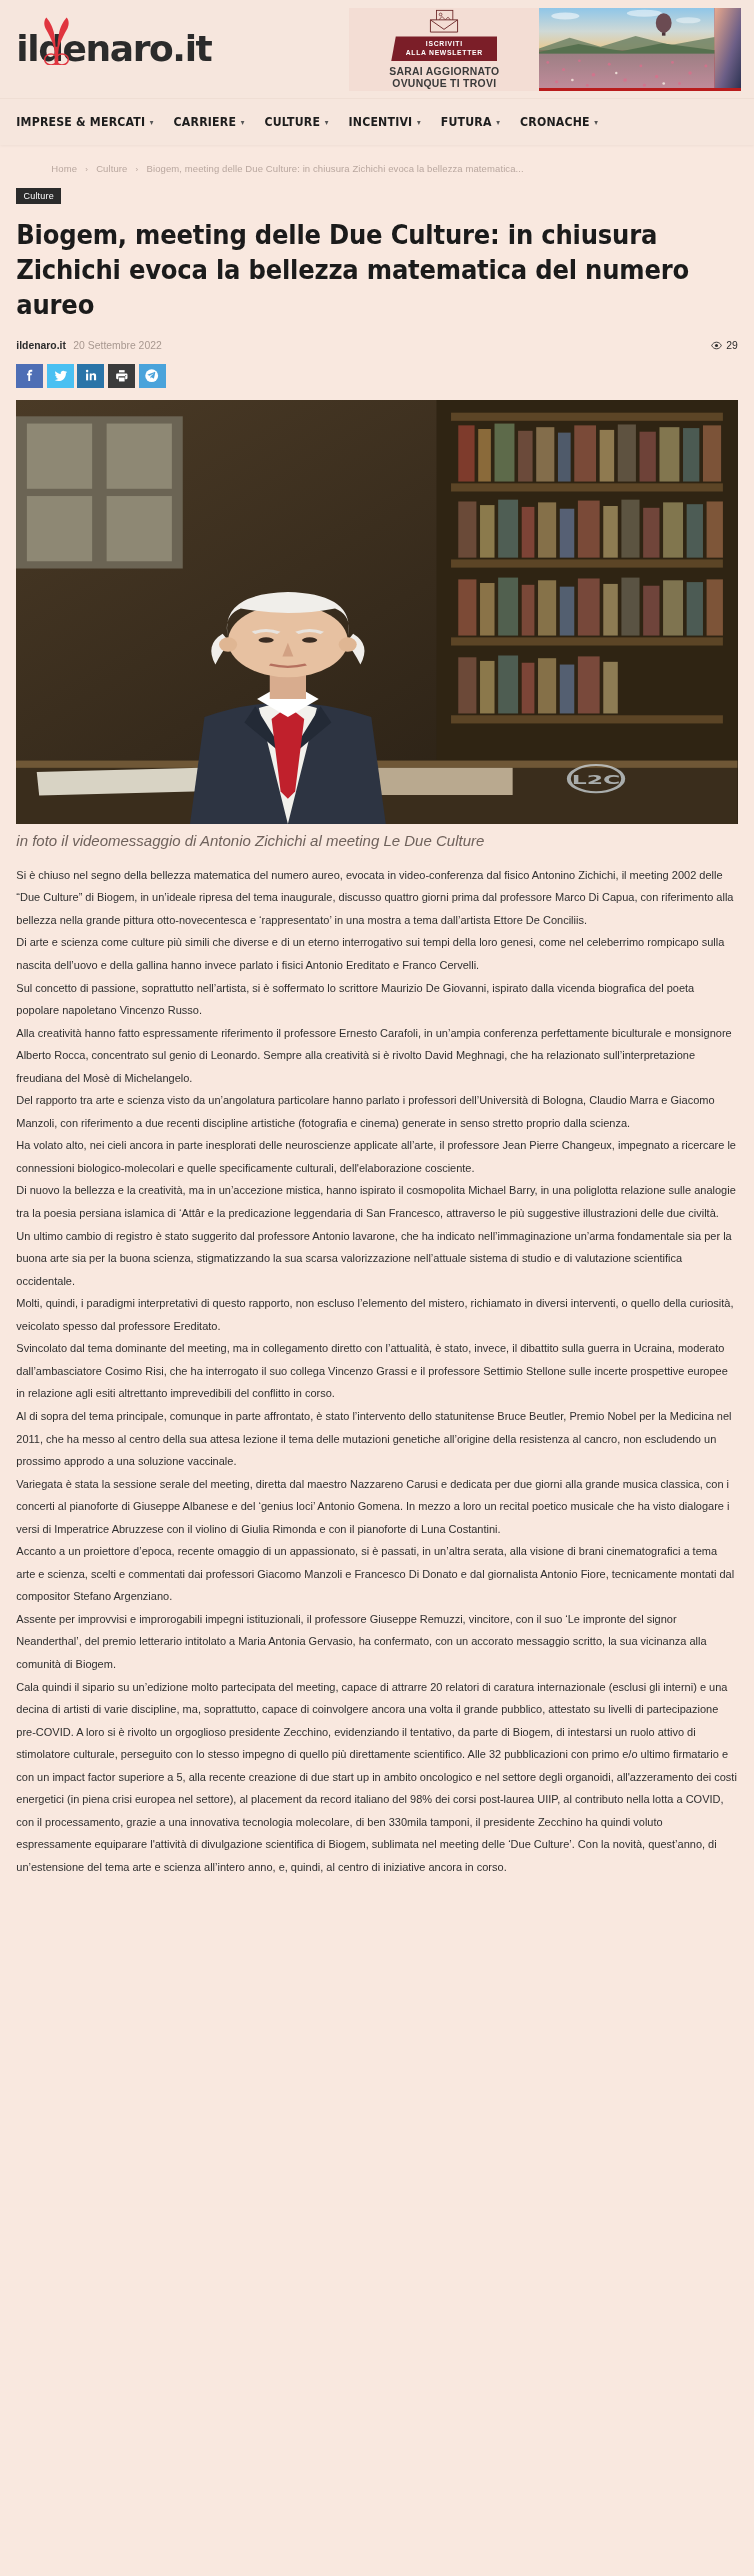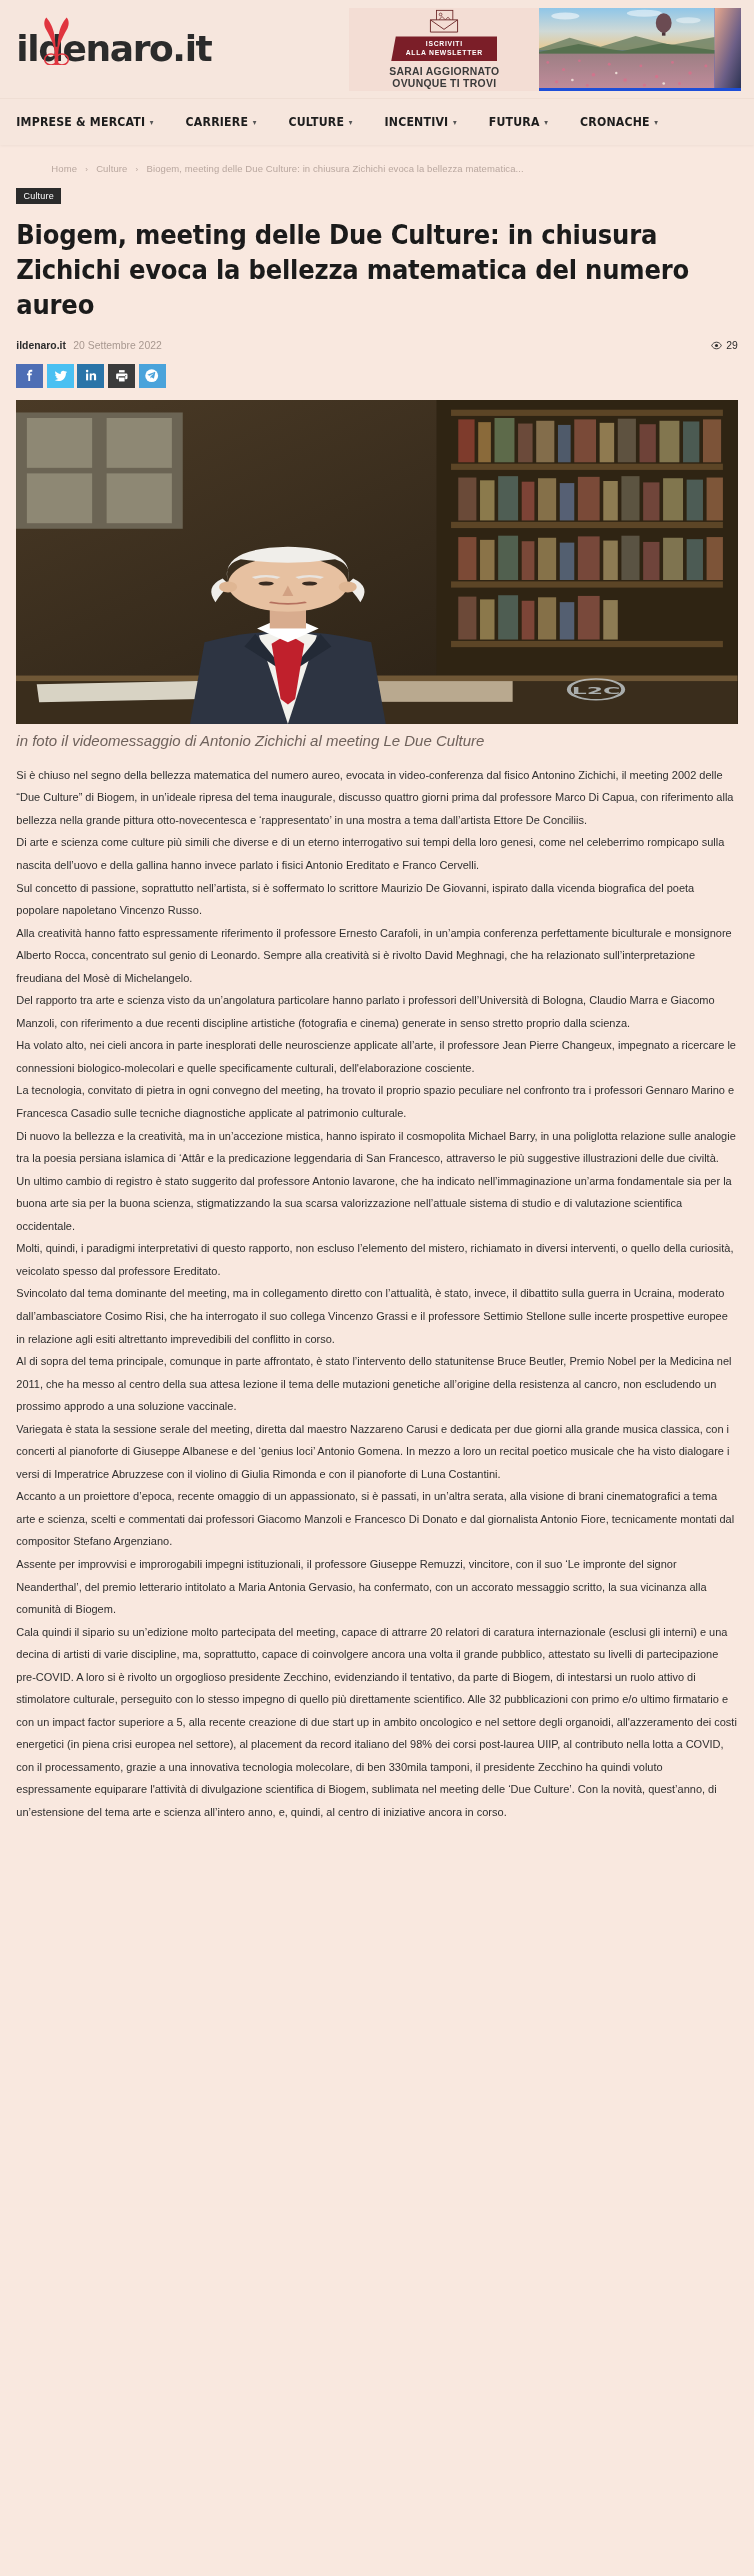--- a/index.html
+++ b/index.html
@@ -45,21 +45,21 @@
     width: 31px;
     height: 53px;
   }
 
   
   .banner {
     width: 392px;
     height: 83px;
     display:flex;
     overflow:hidden;
-    background: #1d4ed8;
+    background: #b91c1c;
   }
   .banner-left {
     width: 190px;
     background: #f3ddd4;
     display:flex;
     flex-direction:column;
     align-items:center;
     justify-content:center;
     padding-top:1.8px;
   }
@@ -88,21 +88,21 @@
   .banner-photo { position:absolute; inset:0; }
 
   
   .nav-bar {
     background:#f6e6dd;
     border-top: 0.9px solid #efded4;
     height: 47px;
     display:flex;
     align-items:center;
     padding: 0 16.3px;
-    gap: 12px;
+    gap: 0;
     box-shadow: 0 1.8px 2.7px rgba(0,0,0,0.045);
   }
   .nav-item {
     display:flex;
     align-items:center;
     gap:4.5px;
     font-family:"DejaVu Sans Condensed","Liberation Sans",sans-serif;
     font-size:12.2px;
     font-weight:bold;
     letter-spacing:0.2px;
@@ -173,21 +173,21 @@
   .sb-tw { background:#4ac0f2; }
   .sb-li { background:#2a74a8; }
   .sb-pr { background:#3b3b3b; }
   .sb-tg { background:#4aa3db; }
   .share-btn svg { display:block; }
 
   
   .figure { margin: 12.7px 16.3px 0 16.3px; }
   .featured {
     width: 100%;
-    height: 324px;
+    height: 424px;
     position:relative;
     overflow:hidden;
     background:#2c2418;
   }
   .fig-caption {
     margin: 8.1px 0 0 0;
     font-size:15px;
     font-style:italic;
     color:#6f625c;
   }
@@ -523,21 +523,20 @@
   <figcaption class="fig-caption">in foto il videomessaggio di Antonio Zichichi al meeting Le Due Culture</figcaption>
 </figure>
 
 <div class="article-body">
   <p>Si è chiuso nel segno della bellezza matematica del numero aureo, evocata in video-conferenza dal fisico Antonino Zichichi, il meeting 2002 delle “Due Culture” di Biogem, in un’ideale ripresa del tema inaugurale, discusso quattro giorni prima dal professore Marco Di Capua, con riferimento alla bellezza nella grande pittura otto-novecentesca e ‘rappresentato’ in una mostra a tema dall’artista Ettore De Conciliis.</p>
   <p>Di arte e scienza come culture più simili che diverse e di un eterno interrogativo sui tempi della loro genesi, come nel celeberrimo rompicapo sulla nascita dell’uovo e della gallina hanno invece parlato i fisici Antonio Ereditato e Franco Cervelli.</p>
   <p>Sul concetto di passione, soprattutto nell’artista, si è soffermato lo scrittore Maurizio De Giovanni, ispirato dalla vicenda biografica del poeta popolare napoletano Vincenzo Russo.</p>
   <p>Alla creatività hanno fatto espressamente riferimento il professore Ernesto Carafoli, in un’ampia conferenza perfettamente biculturale e monsignore Alberto Rocca, concentrato sul genio di Leonardo. Sempre alla creatività si è rivolto David Meghnagi, che ha relazionato sull’interpretazione freudiana del Mosè di Michelangelo.</p>
   <p>Del rapporto tra arte e scienza visto da un’angolatura particolare hanno parlato i professori dell’Università di Bologna, Claudio Marra e Giacomo Manzoli, con riferimento a due recenti discipline artistiche (fotografia e cinema) generate in senso stretto proprio dalla scienza.</p>
   <p>Ha volato alto, nei cieli ancora in parte inesplorati delle neuroscienze applicate all’arte, il professore Jean Pierre Changeux, impegnato a ricercare le connessioni biologico-molecolari e quelle specificamente culturali, dell'elaborazione cosciente.</p>
-  <p>La tecnologia, convitato di pietra in ogni convegno del meeting, ha trovato il proprio spazio peculiare nel confronto tra i professori Gennaro Marino e Francesca Casadio sulle tecniche diagnostiche applicate al patrimonio culturale.</p>
   <p>Di nuovo la bellezza e la creatività, ma in un’accezione mistica, hanno ispirato il cosmopolita Michael Barry, in una poliglotta relazione sulle analogie tra la poesia persiana islamica di ‘Attâr e la predicazione leggendaria di San Francesco, attraverso le più suggestive illustrazioni delle due civiltà.</p>
   <p>Un ultimo cambio di registro è stato suggerito dal professore Antonio lavarone, che ha indicato nell’immaginazione un’arma fondamentale sia per la buona arte sia per la buona scienza, stigmatizzando la sua scarsa valorizzazione nell’attuale sistema di studio e di valutazione scientifica occidentale.</p>
   <p>Molti, quindi, i paradigmi interpretativi di questo rapporto, non escluso l’elemento del mistero, richiamato in diversi interventi, o quello della curiosità, veicolato spesso dal professore Ereditato.</p>
   <p>Svincolato dal tema dominante del meeting, ma in collegamento diretto con l’attualità, è stato, invece, il dibattito sulla guerra in Ucraina, moderato dall’ambasciatore Cosimo Risi, che ha interrogato il suo collega Vincenzo Grassi e il professore Settimio Stellone sulle incerte prospettive europee in relazione agli esiti altrettanto imprevedibili del conflitto in corso.</p>
   <p>Al di sopra del tema principale, comunque in parte affrontato, è stato l’intervento dello statunitense Bruce Beutler, Premio Nobel per la Medicina nel 2011, che ha messo al centro della sua attesa lezione il tema delle mutazioni genetiche all’origine della resistenza al cancro, non escludendo un prossimo approdo a una soluzione vaccinale.</p>
   <p>Variegata è stata la sessione serale del meeting, diretta dal maestro Nazzareno Carusi e dedicata per due giorni alla grande musica classica, con i concerti al pianoforte di Giuseppe Albanese e del ‘genius loci’ Antonio Gomena. In mezzo a loro un recital poetico musicale che ha visto dialogare i versi di Imperatrice Abruzzese con il violino di Giulia Rimonda e con il pianoforte di Luna Costantini.</p>
   <p>Accanto a un proiettore d’epoca, recente omaggio di un appassionato, si è passati, in un’altra serata, alla visione di brani cinematografici a tema arte e scienza, scelti e commentati dai professori Giacomo Manzoli e Francesco Di Donato e dal giornalista Antonio Fiore, tecnicamente montati dal compositor Stefano Argenziano.</p>
   <p>Assente per improvvisi e improrogabili impegni istituzionali, il professore Giuseppe Remuzzi, vincitore, con il suo ‘Le impronte del signor Neanderthal’, del premio letterario intitolato a Maria Antonia Gervasio, ha confermato, con un accorato messaggio scritto, la sua vicinanza alla comunità di Biogem.</p>
   <p>Cala quindi il sipario su un’edizione molto partecipata del meeting, capace di attrarre 20 relatori di caratura internazionale (esclusi gli interni) e una decina di artisti di varie discipline, ma, soprattutto, capace di coinvolgere ancora una volta il grande pubblico, attestato su livelli di partecipazione pre-COVID. A loro si è rivolto un orgoglioso presidente Zecchino, evidenziando il tentativo, da parte di Biogem, di intestarsi un ruolo attivo di stimolatore culturale, perseguito con lo stesso impegno di quello più direttamente scientifico. Alle 32 pubblicazioni con primo e/o ultimo firmatario e con un impact factor superiore a 5, alla recente creazione di due start up in ambito oncologico e nel settore degli organoidi, all'azzeramento dei costi energetici (in piena crisi europea nel settore), al placement da record italiano del 98% dei corsi post-laurea UIIP, al contributo nella lotta a COVID, con il processamento, grazie a una innovativa tecnologia molecolare, di ben 330mila tamponi, il presidente Zecchino ha quindi voluto espressamente equiparare l'attività di divulgazione scientifica di Biogem, sublimata nel meeting delle ‘Due Culture’. Con la novità, quest’anno, di un’estensione del tema arte e scienza all’intero anno, e, quindi, al centro di iniziative ancora in corso.</p>
 </div>

